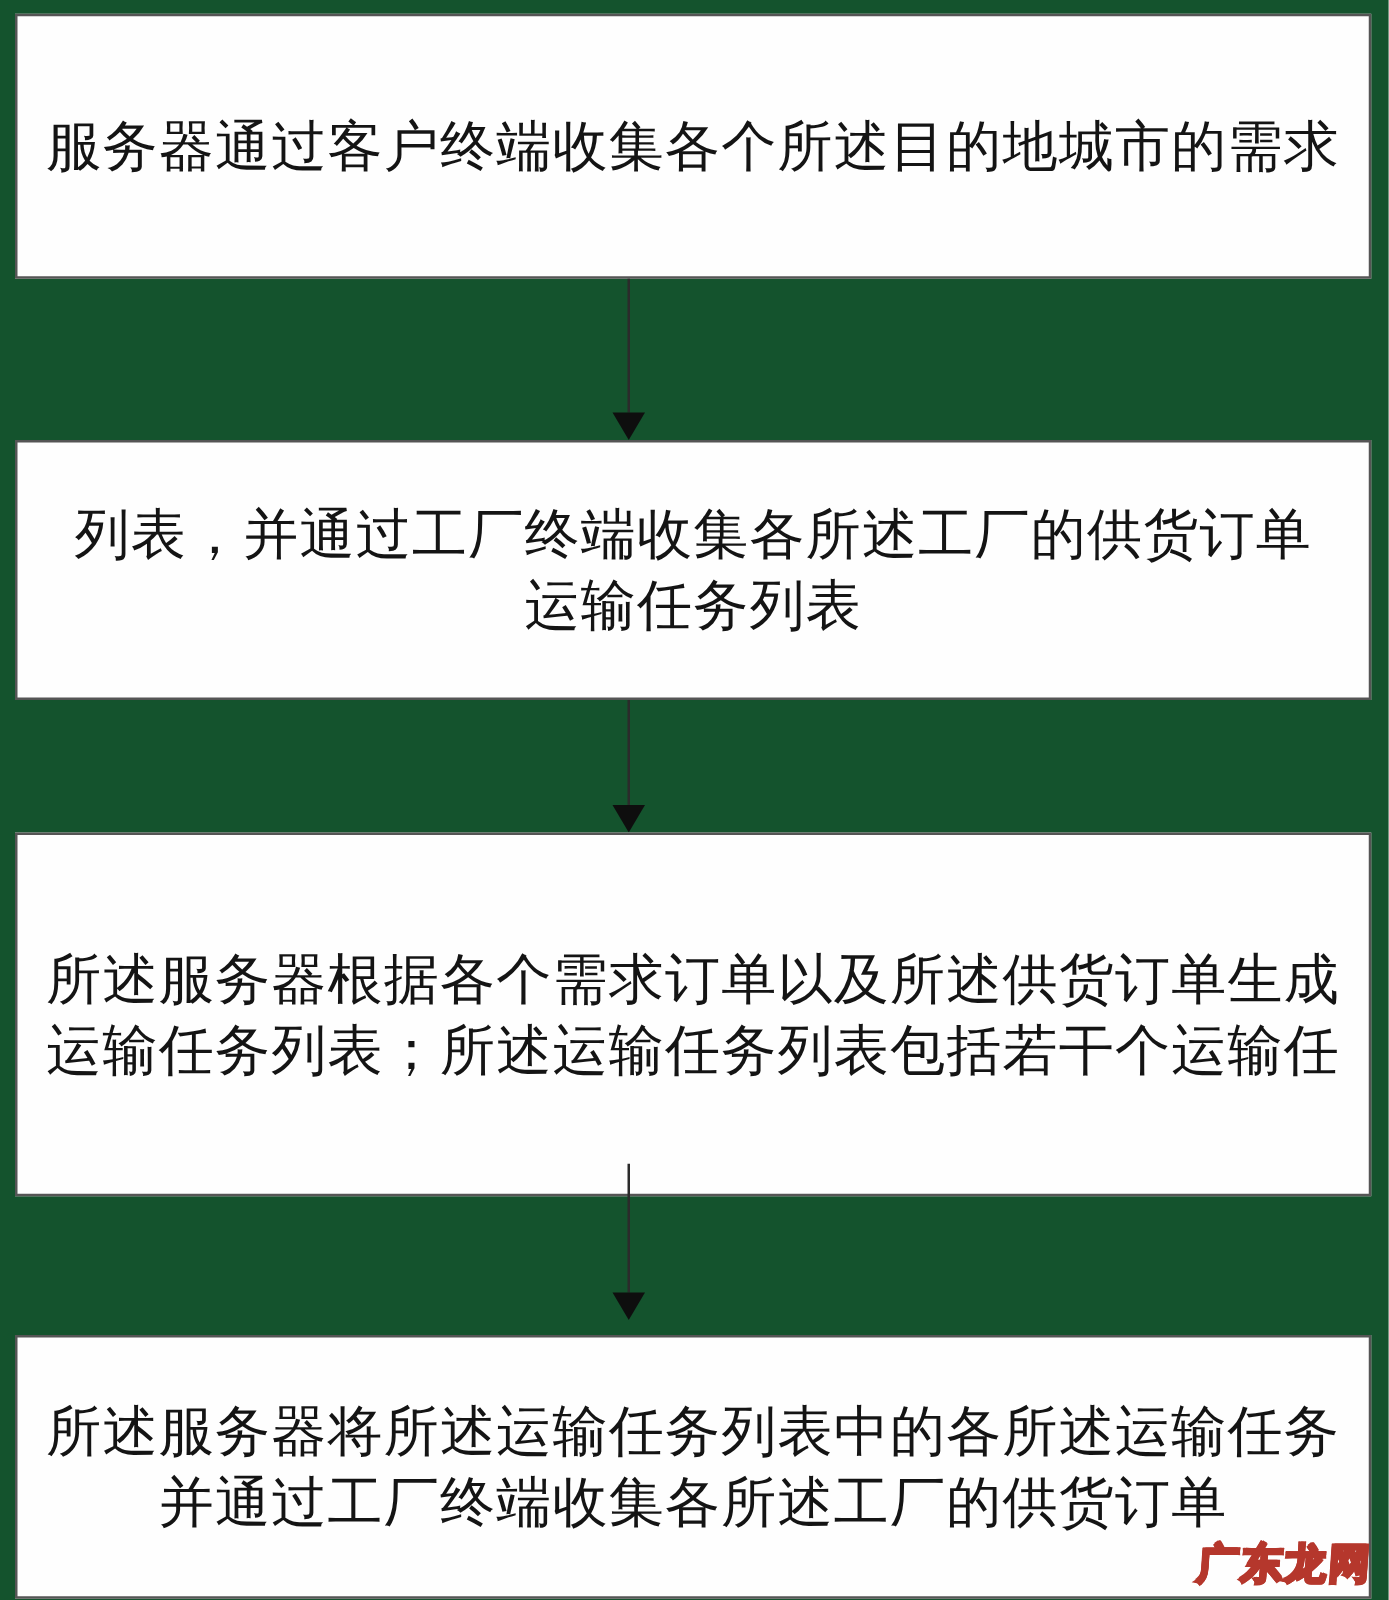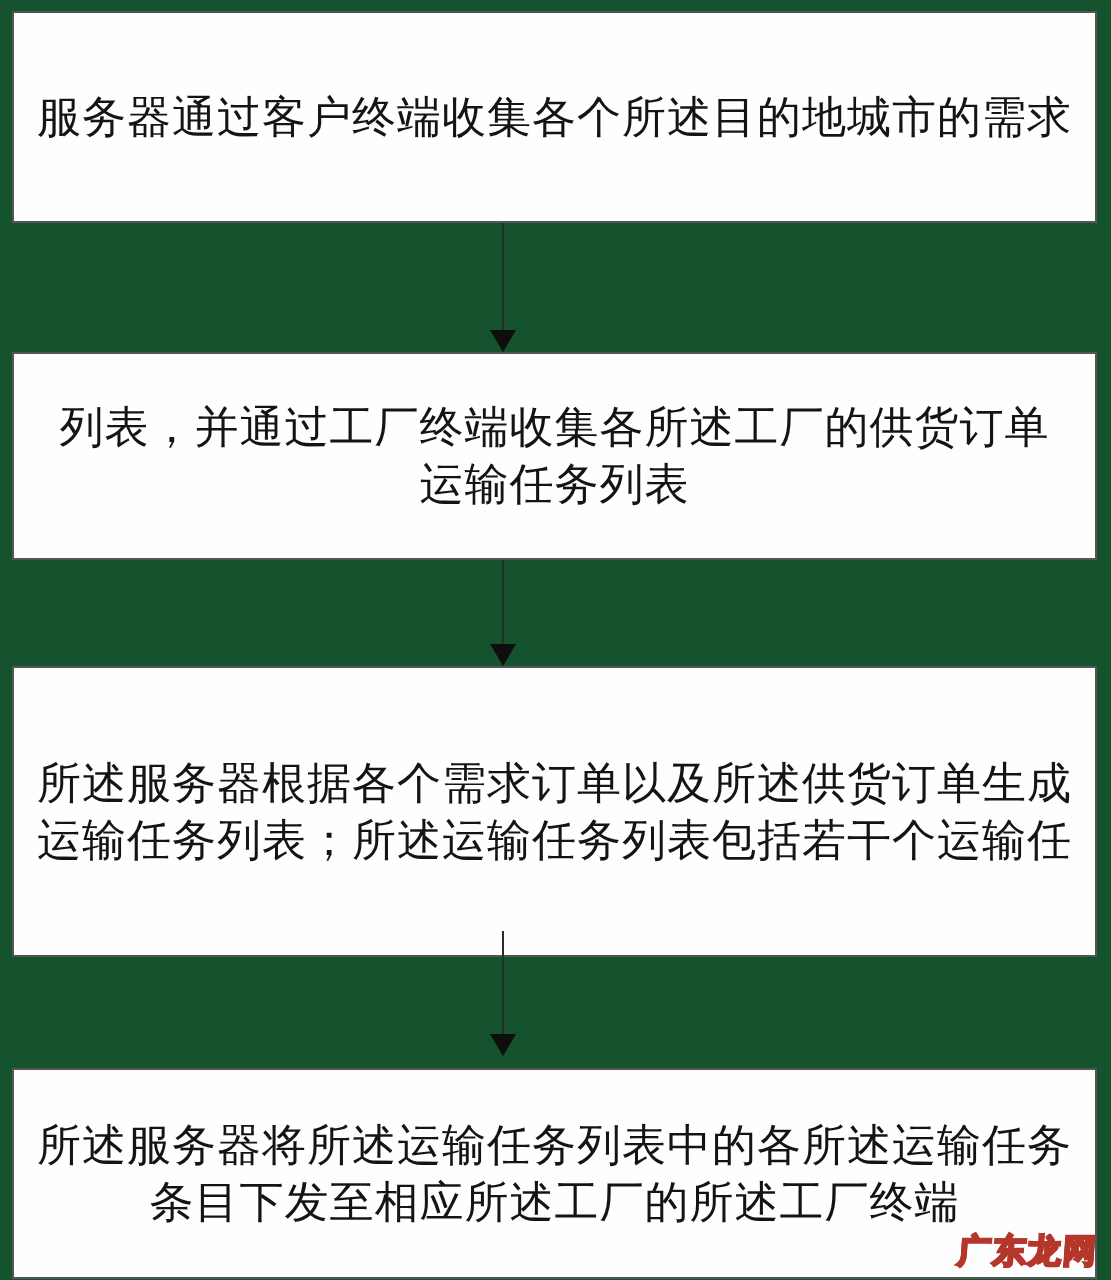--- a/index.html
+++ b/index.html
@@ -110,18 +110,18 @@
     <div class="box-line">运输任务列表；所述运输任务列表包括若干个运输任</div>
   </div>
 
   <div class="flow-arrow arrow-3">
     <div class="arrow-shaft"></div>
     <div class="arrow-head"></div>
   </div>
 
   <div class="flow-box box-4">
     <div class="box-line">所述服务器将所述运输任务列表中的各所述运输任务</div>
-    <div class="box-line">条目下发至相应所述工厂的所述工厂终端</div>
+    <div class="box-line">并通过工厂终端收集各所述工厂的供货订单</div>
   </div>
 
   <div class="watermark">广东龙网</div>
 
 </div>
 
 </body></html>

